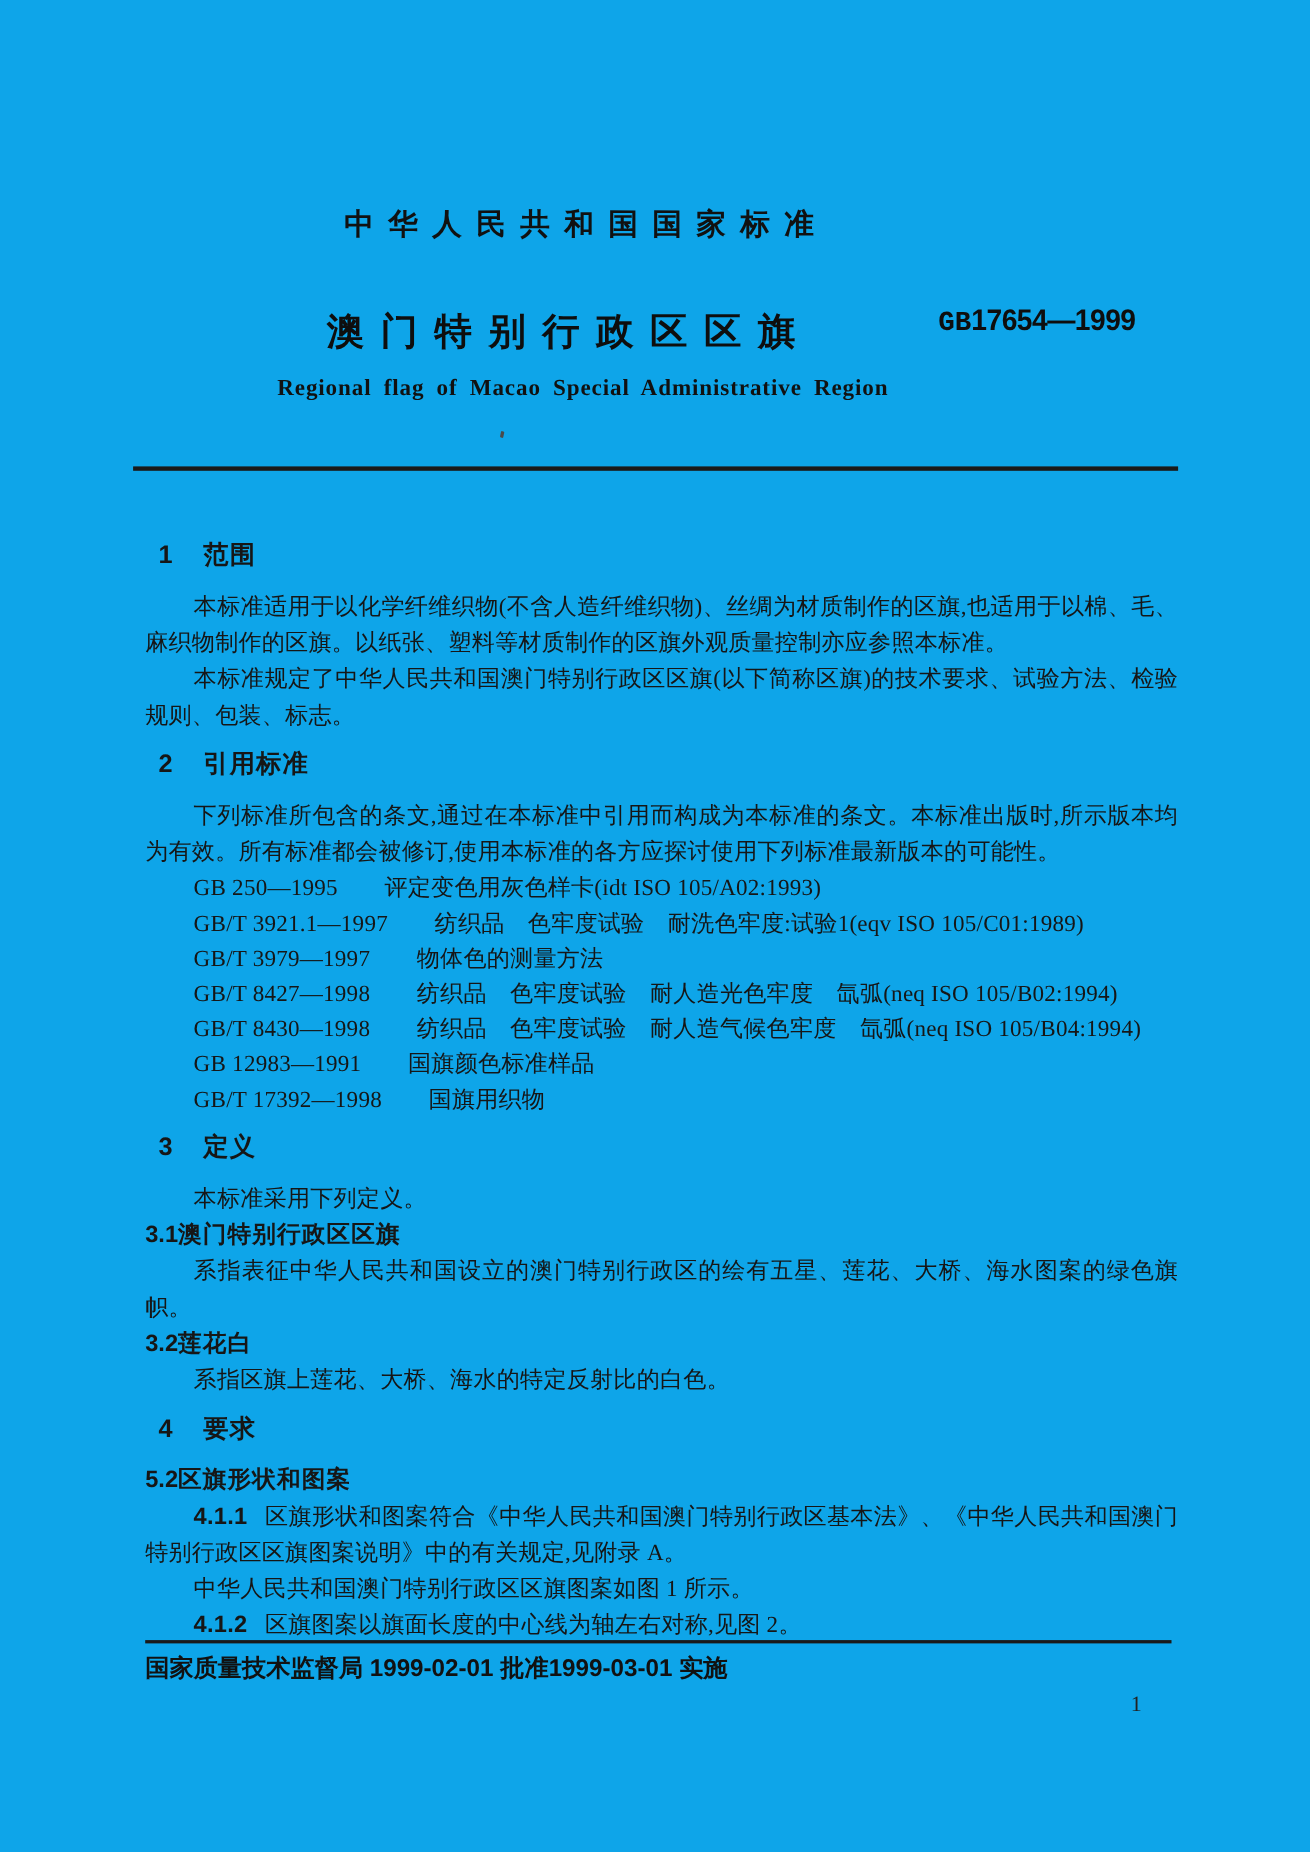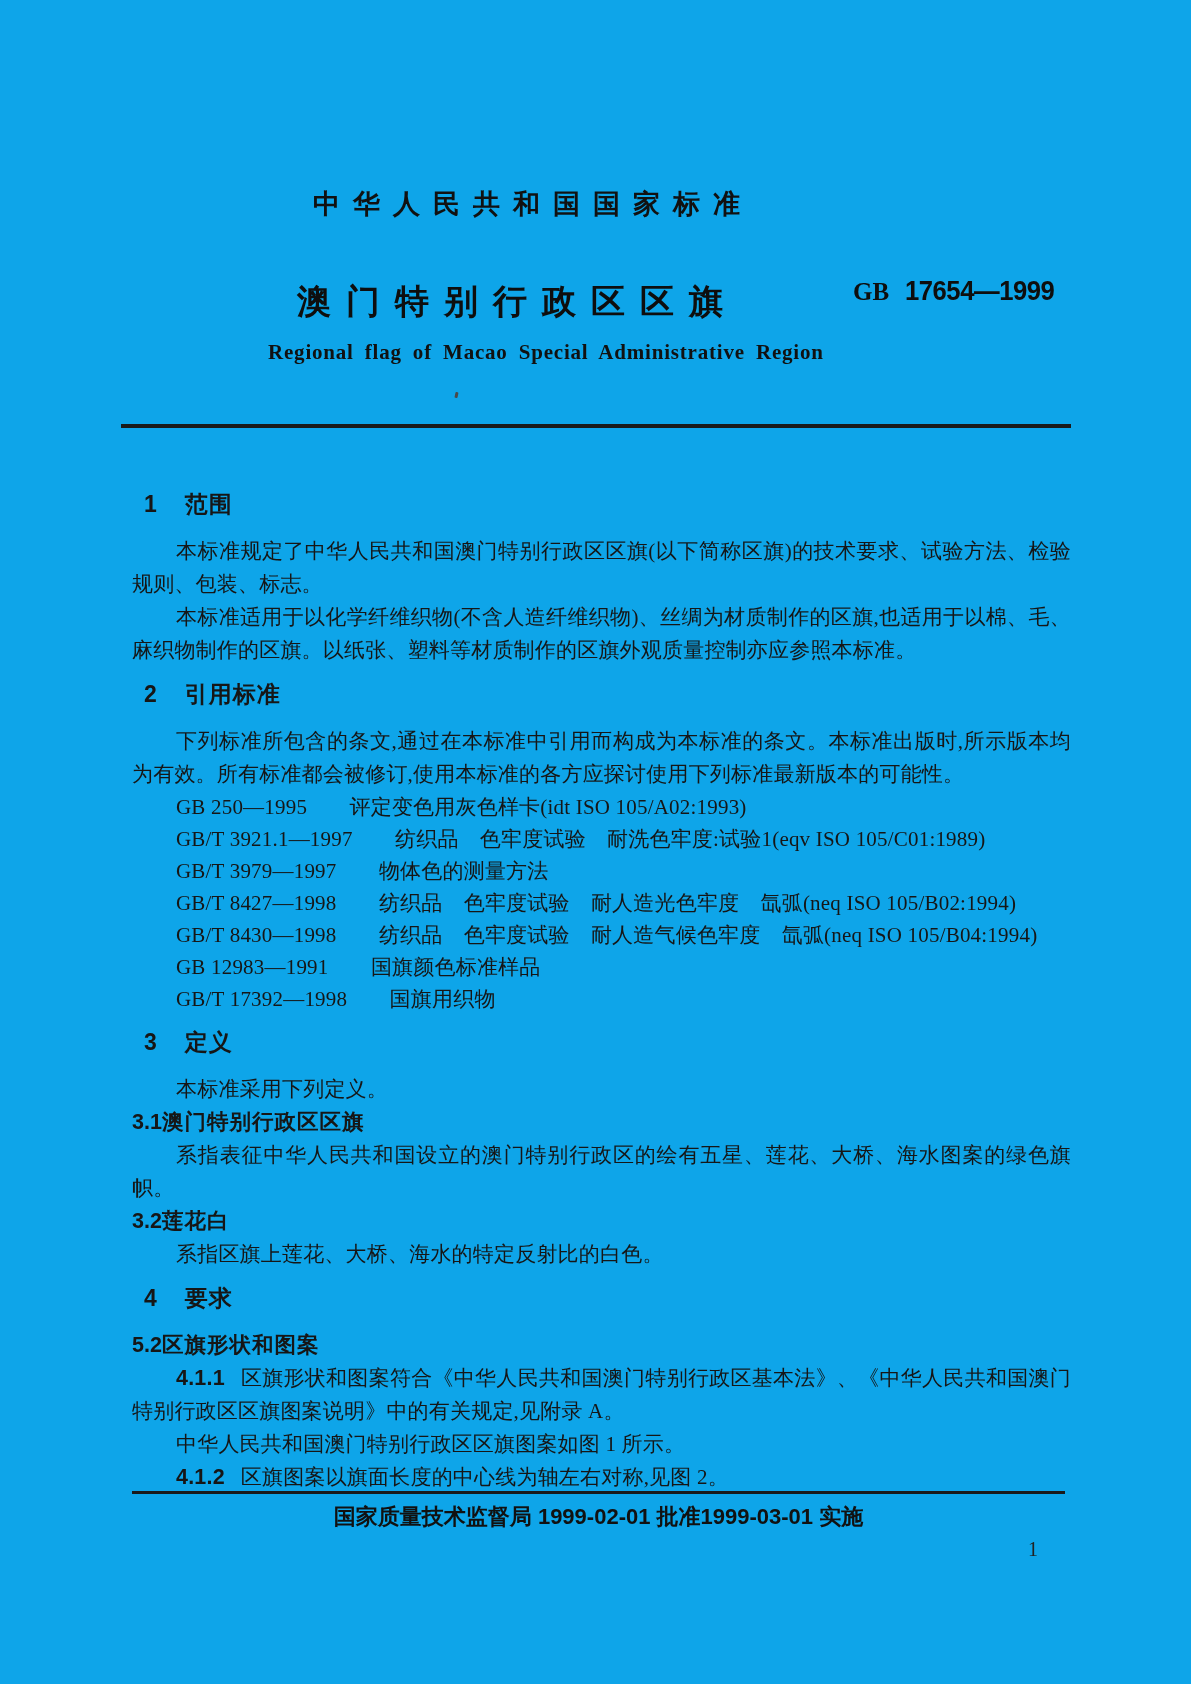--- a/index.html
+++ b/index.html
@@ -23,30 +23,30 @@
     position:absolute;left:297px;top:279px;
     font-family:"Liberation Sans","DejaVu Sans",sans-serif;
     font-weight:bold;font-size:34px;letter-spacing:15px;
     white-space:nowrap;color:#0e0e0e;
   }
   .gb-code{
     position:absolute;left:853px;top:276px;
     white-space:nowrap;color:#0e0e0e;
   }
   .gb-code .gb{
-    font-family:Liberation Serif, serif;
-    font-weight:bold;font-size:25px;margin-right:16px;
+    font-family:Liberation Mono, monospace;
+    font-weight:bold;font-size:25px;
   }
   .gb-code .code{
     font-family:"Liberation Sans","DejaVu Sans",sans-serif;
     font-weight:bold;font-size:27px;letter-spacing:-0.5px;
     display:inline-block;transform:scaleX(0.95);transform-origin:left center;
   }
   .en-subtitle{
-    position:absolute;left:268px;top:340px;
+    position:absolute;left:252px;top:340px;
     font-family:"Liberation Serif","DejaVu Serif",serif;
     font-weight:bold;font-size:21px;letter-spacing:0.8px;word-spacing:5px;
     white-space:nowrap;color:#111;
   }
   .rule-top{
     position:absolute;left:121px;top:424px;width:950px;height:4px;
     background:#1a1a1a;
   }
   .scan-speck{
     position:absolute;left:455px;top:392px;width:3px;height:6px;
@@ -81,21 +81,21 @@
     font-family:"Liberation Sans","DejaVu Sans",sans-serif;
     font-weight:600;font-size:21.5px;margin-right:16px;
   }
   
   .rule-bottom{
     position:absolute;left:132px;top:1491px;width:933px;height:3px;
     background:#1a1a1a;
   }
   .footer-row{
     position:absolute;left:132px;top:1502px;width:933px;
-    display:flex;justify-content:center;align-items:baseline;
+    display:flex;justify-content:flex-start;align-items:baseline;
     font-family:"Liberation Sans","DejaVu Sans",sans-serif;
     font-weight:bold;font-size:22px;color:#111;
     white-space:nowrap;
   }
   .page-num{
     position:absolute;left:1028px;top:1538px;
     font-family:"Liberation Serif","DejaVu Serif",serif;
     font-size:20px;color:#222;
   }
 </style>
@@ -111,22 +111,22 @@
   </div>
   <div class="en-subtitle">Regional flag of Macao Special Administrative Region</div>
   <div class="scan-speck"></div>
   <div class="rule-top"></div>
 
   <div class="content">
 
     <div class="sec-h">
       <span class="num">1</span><span>范围</span>
     </div>
+    <p>本标准适用于以化学纤维织物(不含人造纤维织物)、丝绸为材质制作的区旗,也适用于以棉、毛、麻织物制作的区旗。以纸张、塑料等材质制作的区旗外观质量控制亦应参照本标准。</p>
     <p>本标准规定了中华人民共和国澳门特别行政区区旗(以下简称区旗)的技术要求、试验方法、检验规则、包装、标志。</p>
-    <p>本标准适用于以化学纤维织物(不含人造纤维织物)、丝绸为材质制作的区旗,也适用于以棉、毛、麻织物制作的区旗。以纸张、塑料等材质制作的区旗外观质量控制亦应参照本标准。</p>
 
     <div class="sec-h">
       <span class="num">2</span><span>引用标准</span>
     </div>
     <p>下列标准所包含的条文,通过在本标准中引用而构成为本标准的条文。本标准出版时,所示版本均为有效。所有标准都会被修订,使用本标准的各方应探讨使用下列标准最新版本的可能性。</p>
     <div class="refs">
       <div>GB 250—1995　　评定变色用灰色样卡(idt ISO 105/A02:1993)</div>
       <div>GB/T 3921.1—1997　　纺织品　色牢度试验　耐洗色牢度:试验1(eqv ISO 105/C01:1989)</div>
       <div>GB/T 3979—1997　　物体色的测量方法</div>
       <div>GB/T 8427—1998　　纺织品　色牢度试验　耐人造光色牢度　氙弧(neq ISO 105/B02:1994)</div>

